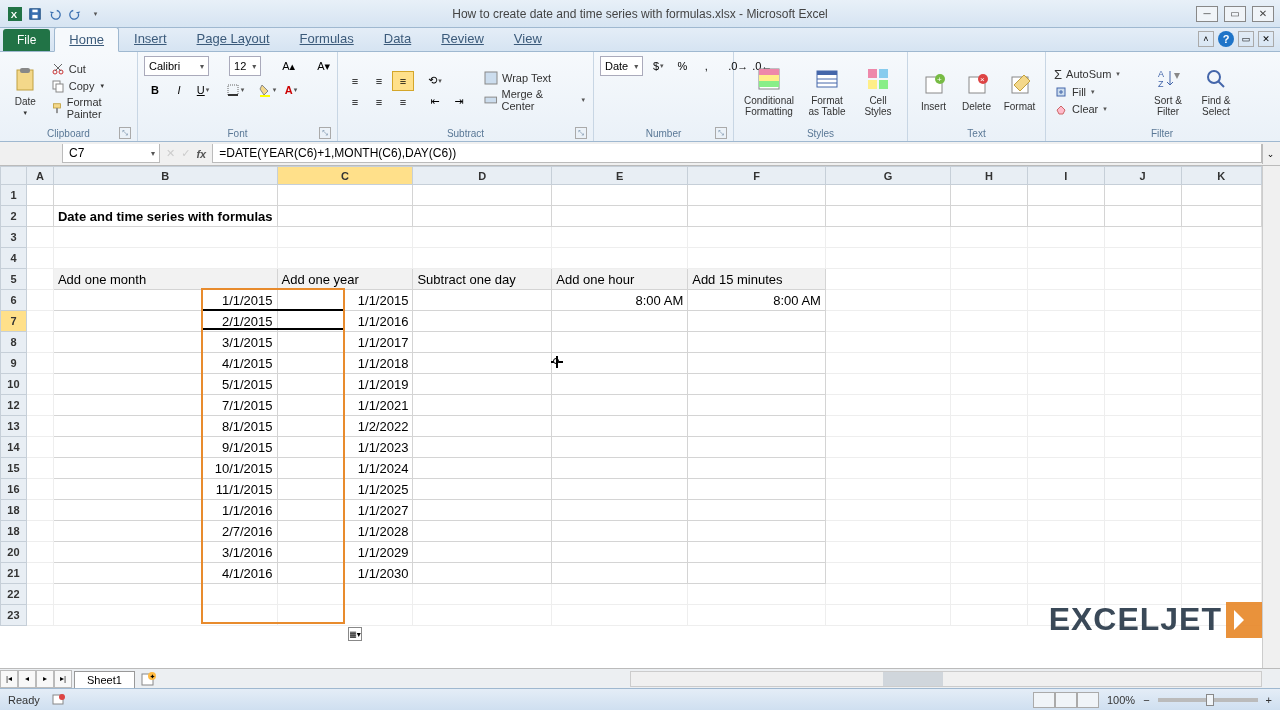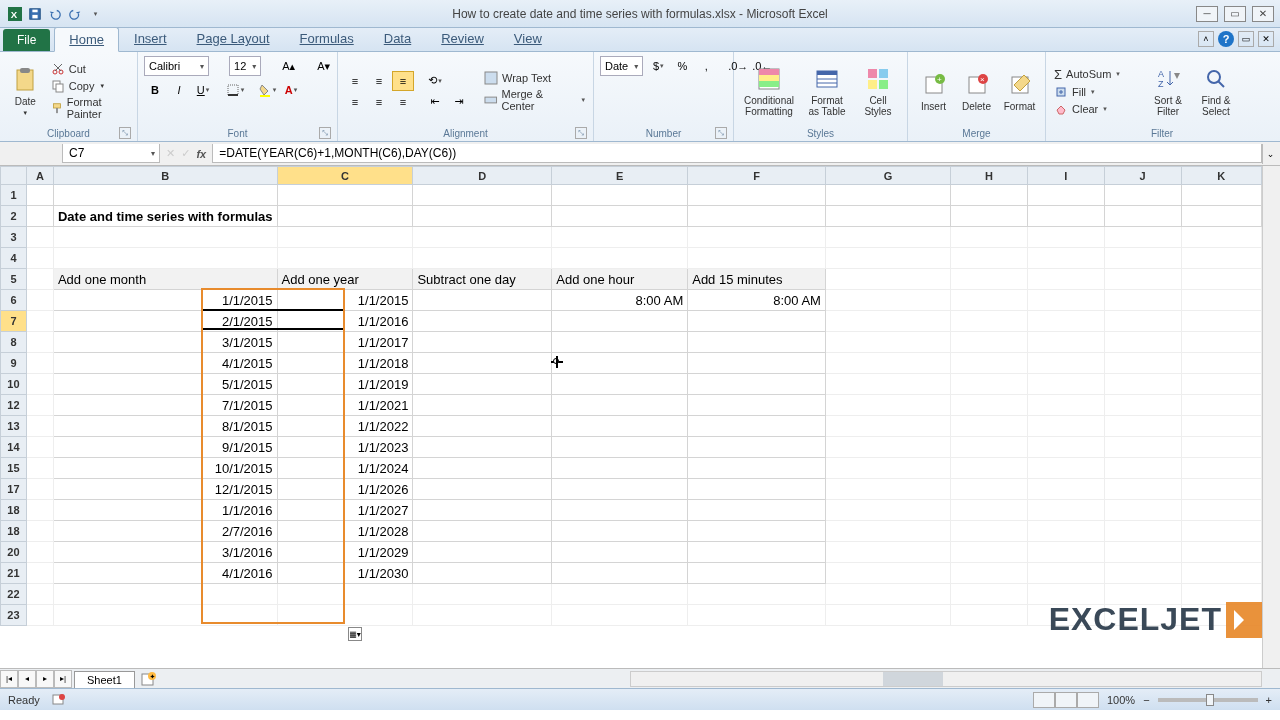--- a/index.html
+++ b/index.html
@@ -269,21 +269,21 @@
             <span>Wrap Text</span>
           </div>
         <div class="small-row dd-arrow">
             <svg viewBox="0 0 14 14">
               <rect x="1" y="4" width="12" height="6" fill="#cde" stroke="#888"></rect>
             </svg>
             <span>Merge &amp; Center</span>
           </div>
       </div>
     </div>
-    <div class="group-label"><span>Alignment</span><div class="dlg-launcher">⤡</div></div>
+    <div class="group-label"><span>Subtract</span><div class="dlg-launcher">⤡</div></div>
   </div>
 
   <div class="group" style="width:140px">
     <div class="group-body" style="flex-direction:row;gap:4px">
       <div class="combo" style="width:126px">Date</div>
       <div style="display:flex;gap:2px">
         <div class="icon-btn dd-arrow">$</div>
         <div class="icon-btn">%</div>
         <div class="icon-btn">,</div>
         <div style="width:6px"></div>
@@ -349,21 +349,21 @@
           <span>Delete</span>
         </div>
       <div class="big-btn">
           <div class="icon-box"><svg viewBox="0 0 28 28">
               <rect x="6" y="6" width="16" height="16" fill="#fff" stroke="#888"></rect>
               <path d="M18 4 L24 10 L14 20 L8 14 Z" fill="#f4d88a" stroke="#c0a040"></path>
             </svg></div>
           <span>Format</span>
         </div>
     </div>
-    <div class="group-label"><span>Merge</span></div>
+    <div class="group-label"><span>Text</span></div>
   </div>
 
   <div class="group" style="width:232px;border-right:none">
     <div class="group-body">
       <div class="stack" style="width:90px">
         <div class="small-row dd-arrow">
             <span style="font-size:13px">Σ</span>
             <span>AutoSum</span>
           </div>
         <div class="small-row dd-arrow">
@@ -597,21 +597,21 @@
             <td class="cell" style="border-color:#eee"></td>
             <td class="cell" style="border-color:#eee"></td>
             <td class="cell" style="border-color:#eee"></td>
             <td class="cell" style="border-color:#eee"></td>
             <td class="cell" style="border-color:#eee"></td>
           </tr>
           <tr>
             <th class="row-hdr">13</th>
             <td class="cell" style="border-color:#eee"></td>
             <td class="cell r" style="">8/1/2015</td>
-            <td class="cell r" style="">1/1/2022</td>
+            <td class="cell r" style="">1/2/2022</td>
             <td class="cell" style=""></td>
             <td class="cell" style=""></td>
             <td class="cell" style=""></td>
             <td class="cell" style="border-color:#eee"></td>
             <td class="cell" style="border-color:#eee"></td>
             <td class="cell" style="border-color:#eee"></td>
             <td class="cell" style="border-color:#eee"></td>
             <td class="cell" style="border-color:#eee"></td>
           </tr>
           <tr>
@@ -636,24 +636,24 @@
             <td class="cell" style=""></td>
             <td class="cell" style=""></td>
             <td class="cell" style=""></td>
             <td class="cell" style="border-color:#eee"></td>
             <td class="cell" style="border-color:#eee"></td>
             <td class="cell" style="border-color:#eee"></td>
             <td class="cell" style="border-color:#eee"></td>
             <td class="cell" style="border-color:#eee"></td>
           </tr>
           <tr>
-            <th class="row-hdr">17</th>
-            <td class="cell" style="border-color:#eee"></td>
-            <td class="cell r" style="">12/1/2015</td>
-            <td class="cell r" style="">1/1/2026</td>
+            <th class="row-hdr">16</th>
+            <td class="cell" style="border-color:#eee"></td>
+            <td class="cell r" style="">11/1/2015</td>
+            <td class="cell r" style="">1/1/2025</td>
             <td class="cell" style=""></td>
             <td class="cell" style=""></td>
             <td class="cell" style=""></td>
             <td class="cell" style="border-color:#eee"></td>
             <td class="cell" style="border-color:#eee"></td>
             <td class="cell" style="border-color:#eee"></td>
             <td class="cell" style="border-color:#eee"></td>
             <td class="cell" style="border-color:#eee"></td>
           </tr>
           <tr>

